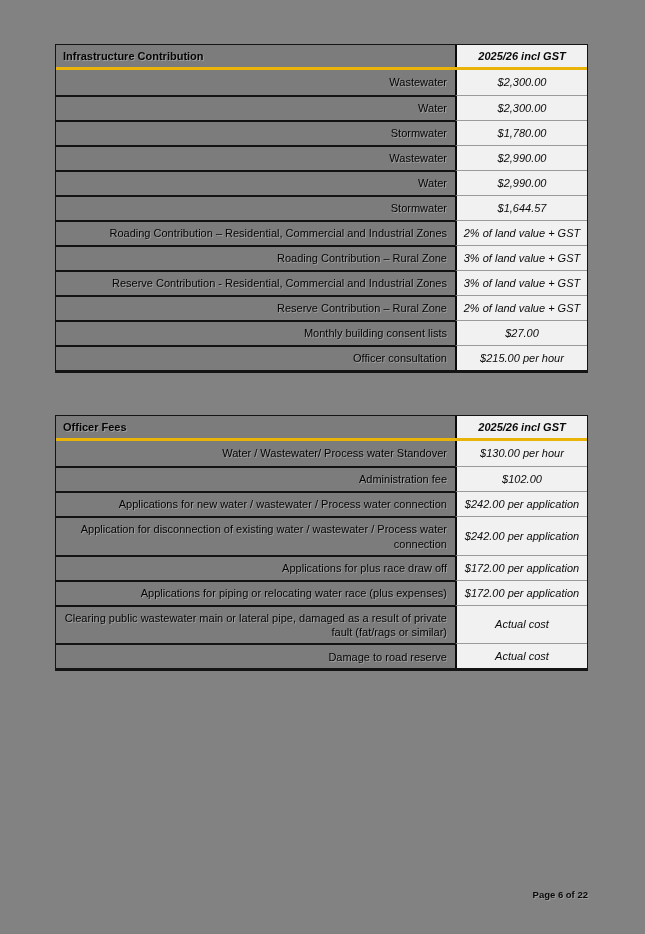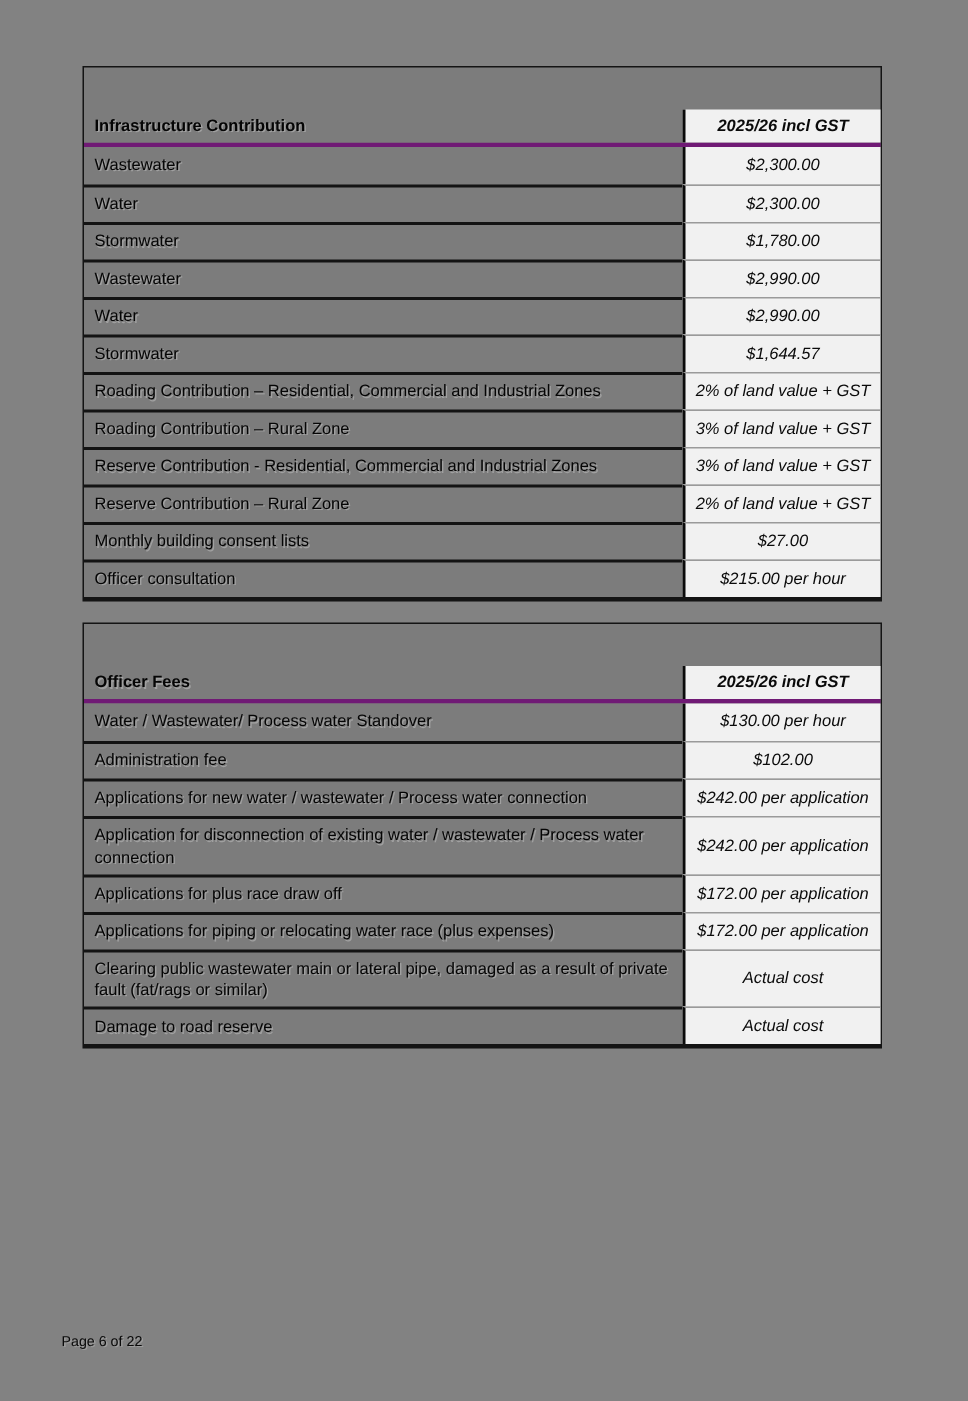--- a/index.html
+++ b/index.html
@@ -19,21 +19,21 @@
     border-bottom-width: 3px;
     background: #7c7c7c;
   }
   .t1 { top: 44px; }
   .t2 { top: 415px; }
   .trow {
     display: flex;
     align-items: stretch;
     min-height: 25px;
   }
-  .thead { min-height: 23px; border-bottom: 3px solid #701a75; margin-top: 28px; }
+  .thead { min-height: 23px; border-bottom: 3px solid #eab308; }
   .cell-label {
     flex: 1;
     background: #7c7c7c;
     font-size: 11px;
     line-height: 1.35;
     padding: 4px 8px 3px 7px;
     display: flex;
     flex-direction: column;
     justify-content: center;
     text-shadow: 1px 1px 0 rgba(255,255,255,0.28);
@@ -45,34 +45,34 @@
     font-size: 11px;
     display: flex;
     align-items: center;
     justify-content: center;
     text-align: center;
     border-left: 2px solid #0b0b0b;
     padding: 2px 1px;
     color: #0a0a0a;
     font-style: italic;
   }
-  .rows .trow .cell-label { border-top: 2px solid #131313; }
+  .rows .trow .cell-label { border-top: 2px solid #131313; text-align: right; }
   .rows .trow .cell-value { border-top: 1px solid #9a9a9a; }
   .rows .trow:first-child .cell-label,
   .rows .trow:first-child .cell-value { border-top: none; }
   .bold, .thead .cell-label, .thead .cell-value { font-weight: 700; }
   .trow.span .cell-label { flex: 1 1 100%; }
   .page-footer {
     position: absolute;
     top: 889px;
     left: 0;
     width: 588px;
-    text-align: left;
+    text-align: right;
     font-size: 9.5px;
-    font-weight: 400;
+    font-weight: 700;
     color: #0a0a0a;
     text-shadow: 1px 1px 0 rgba(255,255,255,0.22);
     padding-left: 41px;
   }
 </style>
 </head>
 <body>
 
 <div class="page">
 

